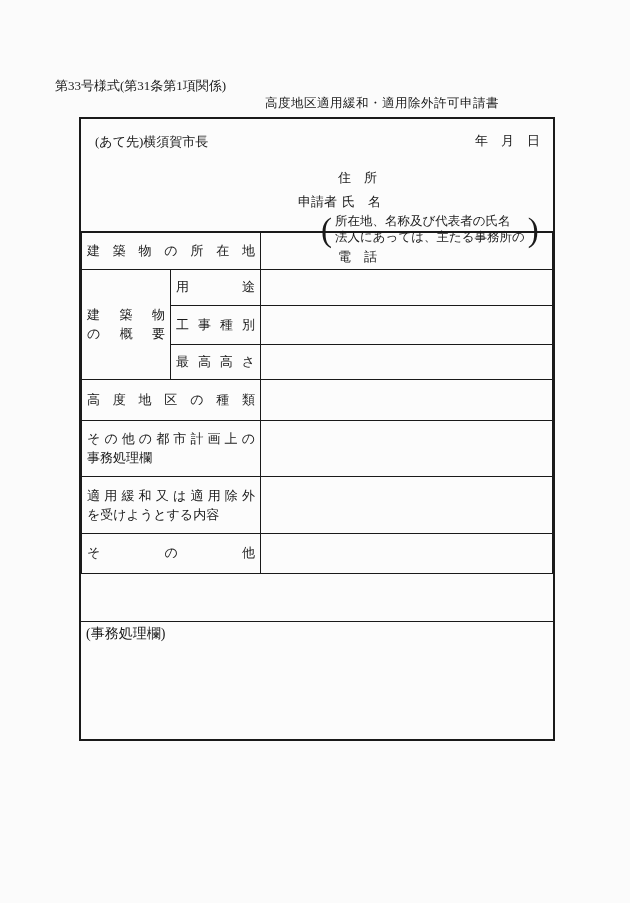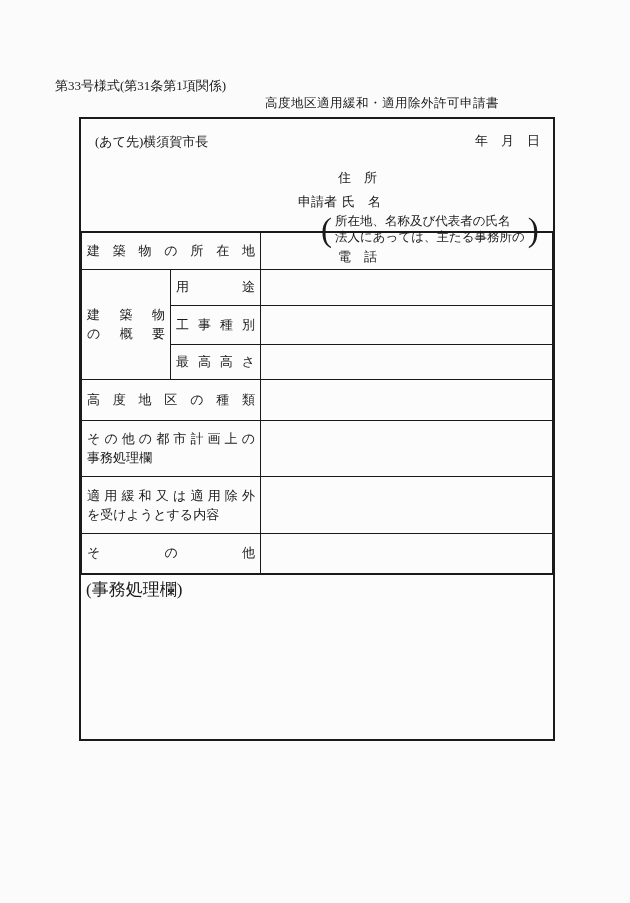--- a/index.html
+++ b/index.html
@@ -47,21 +47,21 @@
   }
   .form-table td.value-cell{background:transparent;}
   [data-justify="true"]{display:flex;justify-content:space-between;width:100%;}
   .two-line div{line-height:19px;}
   .h37{height:37px;}.h36{height:36px;}.h39{height:39px;}.h35{height:35px;}
   .h41{height:41px;}.h56{height:56px;}.h57{height:57px;}.h40{height:40px;}
 
   
   .admin-area{
     flex:1;border-top:1px solid #1a1a1a;
-    padding:3px 5px;font-size:17px;
+    padding:3px 5px;font-size:14px;margin-top:47px;
   }
 </style>
 </head>
 <body>
 
 <div class="page">
 
   <div class="form-number">第33号様式(第31条第1項関係)</div>
   <div class="doc-title">高度地区適用緩和・適用除外許可申請書</div>
 

